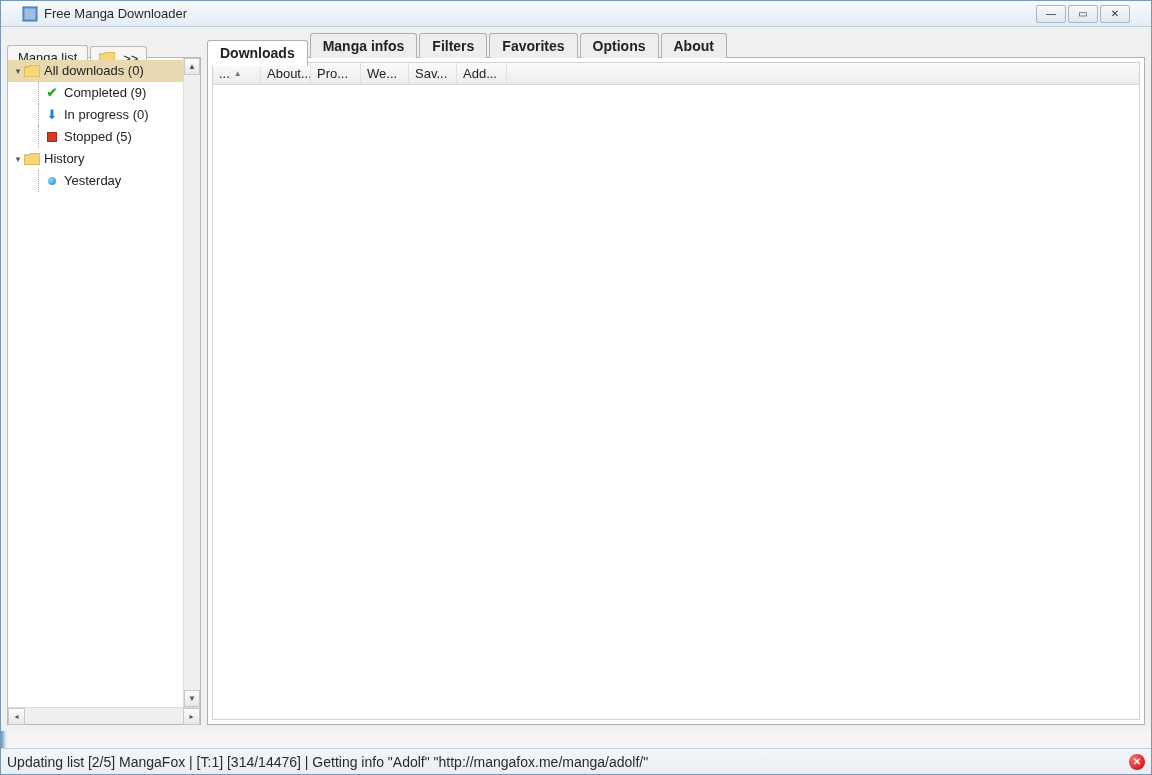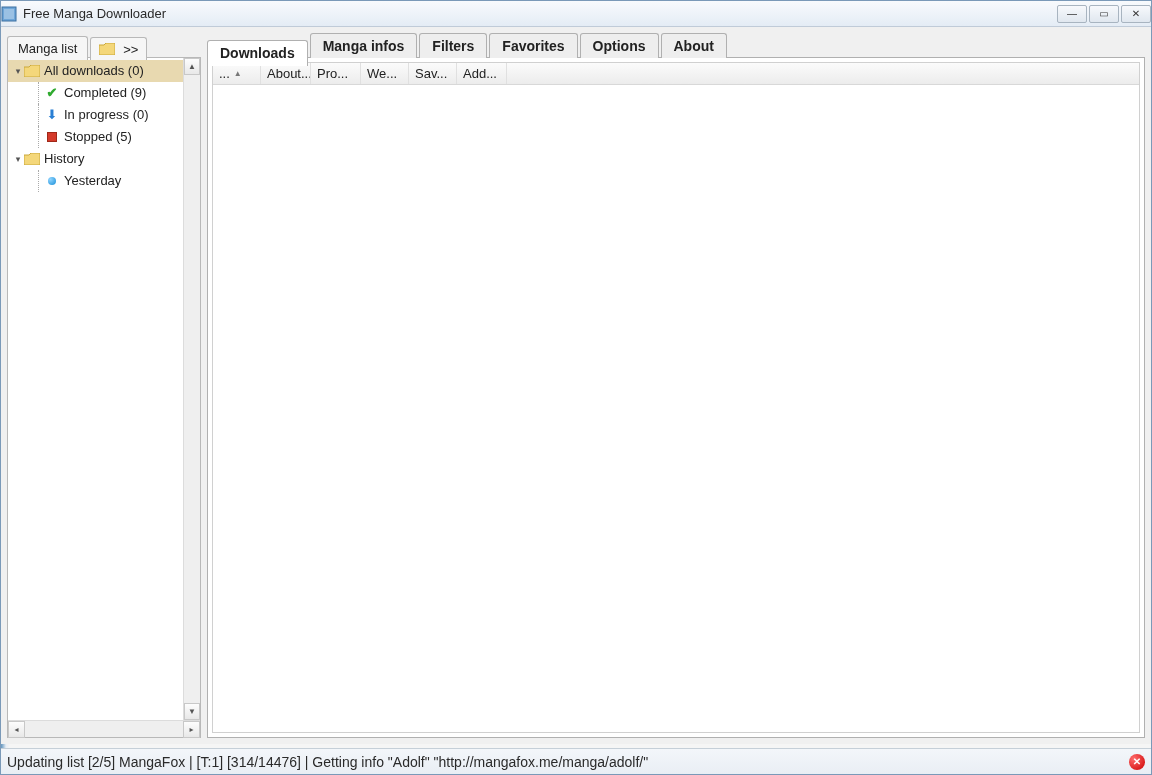--- a/index.html
+++ b/index.html
@@ -18,21 +18,21 @@
   display: flex;
   flex-direction: column;
   border: 1px solid #7a99b8;
 }
 
 .titlebar {
   height: 26px;
   background: linear-gradient(#f8fafd, #e4ecf5);
   display: flex;
   align-items: center;
-  padding: 0 0;
+  padding: 0 21px;
   border-bottom: 1px solid #c0cbd8;
 }
 .titlebar .app-icon {
   width: 16px; height: 16px;
   margin-right: 6px;
   display: inline-block;
 }
 .titlebar .title { flex: 1; font-size: 13px; color: #2a2a2a; }
 .win-controls { display: flex; }
 .win-btn {
@@ -71,21 +71,21 @@
 }
 .side-tab {
   border: 1px solid #b8b8b8;
   border-bottom: none;
   background: #f6f6f6;
   padding: 4px 10px 4px 10px;
   font-size: 13px;
   border-radius: 3px 3px 0 0;
   margin-right: 2px;
   position: relative;
-  top: 3px;
+  top: 12px;
   display: flex;
   align-items: center;
   gap: 4px;
 }
 .side-tab.icon-tab { padding: 3px 8px; }
 .tree-panel {
   flex: 1;
   border: 1px solid #b8b8b8;
   background: #fff;
   display: flex;
@@ -210,21 +210,21 @@
 
 
 .statusbar {
   height: 26px;
   border-top: 1px solid #c5cfd8;
   background: linear-gradient(#f3f6fa,#e9eef4);
   display:flex; align-items:center;
   padding: 0 6px;
   font-size: 14px;
   color: #2a2a2a;
-  margin-top: 4px;
+  margin-top: 17px;
 }
 .statusbar .spacer { flex:1; }
 .err-icon {
   width:16px; height:16px; border-radius:50%;
   background: radial-gradient(circle at 30% 30%, #ff6b6b, #c00);
   display:flex; align-items:center; justify-content:center;
   color:#fff; font-size:10px; font-weight:bold;
 }
 
 

